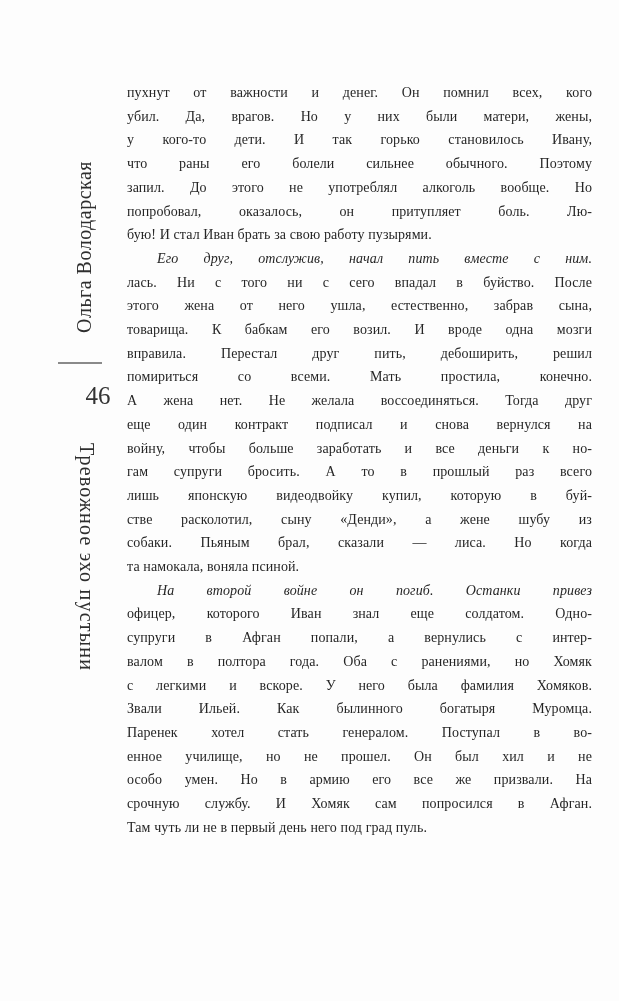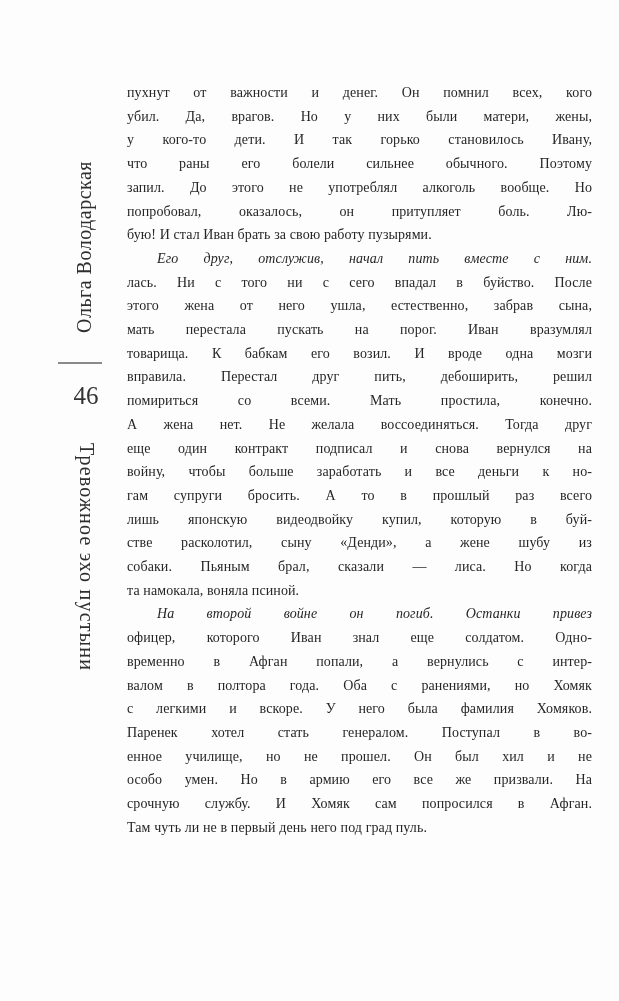--- a/index.html
+++ b/index.html
@@ -33,21 +33,21 @@
     letter-spacing: 1.2px;
   }
   .rule {
     position: absolute;
     left: 58px; top: 362px;
     width: 44px; height: 2px;
     background: #8a8a8a;
   }
   .pagenum {
     position: absolute;
-    left: 86px; top: 382px;
+    left: 98px; top: 382px;
     transform: translateX(-50%);
     font-size: 25px;
     color: #333333;
   }
   
   .text-block {
     position: absolute;
     left: 127px; top: 81px;
     width: 465px;
   }
@@ -80,37 +80,37 @@
       <div class="line">пухнут от важности и денег. Он помнил всех, кого</div>
       <div class="line">убил. Да, врагов. Но у них были матери, жены,</div>
       <div class="line">у кого-то дети. И так горько становилось Ивану,</div>
       <div class="line">что раны его болели сильнее обычного. Поэтому</div>
       <div class="line">запил. До этого не употреблял алкоголь вообще. Но</div>
       <div class="line">попробовал, оказалось, он притупляет боль. Лю-</div>
       <div class="line end">бую! И стал Иван брать за свою работу пузырями.</div>
       <div class="line indent">Его друг, отслужив, начал пить вместе с ним.</div>
       <div class="line">лась. Ни с того ни с сего впадал в буйство. После</div>
       <div class="line">этого жена от него ушла, естественно, забрав сына,</div>
-      <div class="line">мать перестала пускать на порог. Иван вразумлял</div>
       <div class="line">товарища. К бабкам его возил. И вроде одна мозги</div>
       <div class="line">вправила. Перестал друг пить, дебоширить, решил</div>
       <div class="line">помириться со всеми. Мать простила, конечно.</div>
       <div class="line">А жена нет. Не желала воссоединяться. Тогда друг</div>
       <div class="line">еще один контракт подписал и снова вернулся на</div>
       <div class="line">войну, чтобы больше заработать и все деньги к но-</div>
       <div class="line">гам супруги бросить. А то в прошлый раз всего</div>
       <div class="line">лишь японскую видеодвойку купил, которую в буй-</div>
       <div class="line">стве расколотил, сыну «Денди», а жене шубу из</div>
       <div class="line">собаки. Пьяным брал, сказали — лиса. Но когда</div>
       <div class="line end">та намокала, воняла псиной.</div>
       <div class="line indent">На второй войне он погиб. Останки привез</div>
       <div class="line">офицер, которого Иван знал еще солдатом. Одно-</div>
-      <div class="line">временно в Афган попали, а вернулись с интер-</div>
+      <div class="line">супруги в Афган попали, а вернулись с интер-</div>
       <div class="line">валом в полтора года. Оба с ранениями, но Хомяк</div>
       <div class="line">с легкими и вскоре. У него была фамилия Хомяков.</div>
+      <div class="line">Звали Ильей. Как былинного богатыря Муромца.</div>
       <div class="line">Паренек хотел стать генералом. Поступал в во-</div>
       <div class="line">енное училище, но не прошел. Он был хил и не</div>
       <div class="line">особо умен. Но в армию его все же призвали. На</div>
       <div class="line">срочную службу. И Хомяк сам попросился в Афган.</div>
       <div class="line end">Там чуть ли не в первый день него под град пуль.</div>
     </main>
 
 </div>
 
 </body></html>

